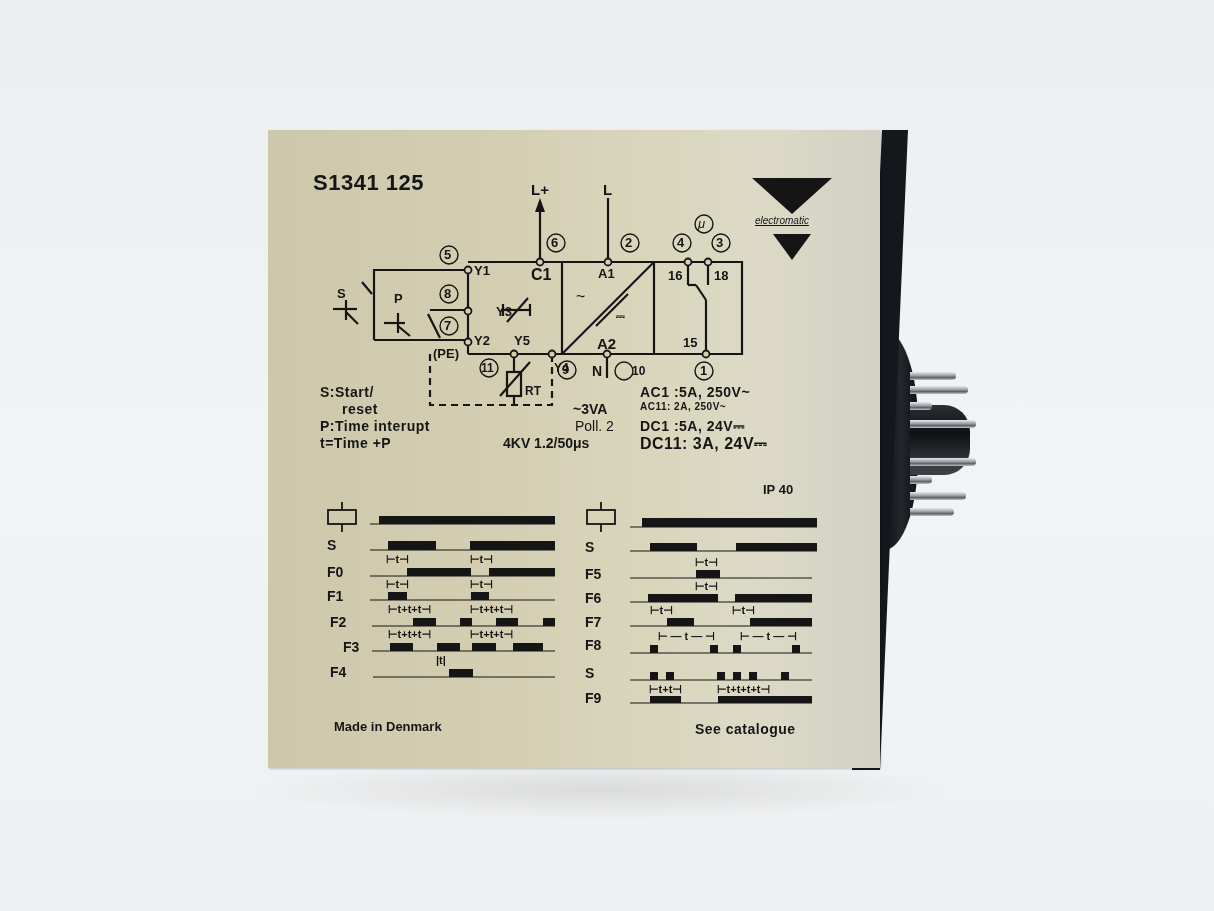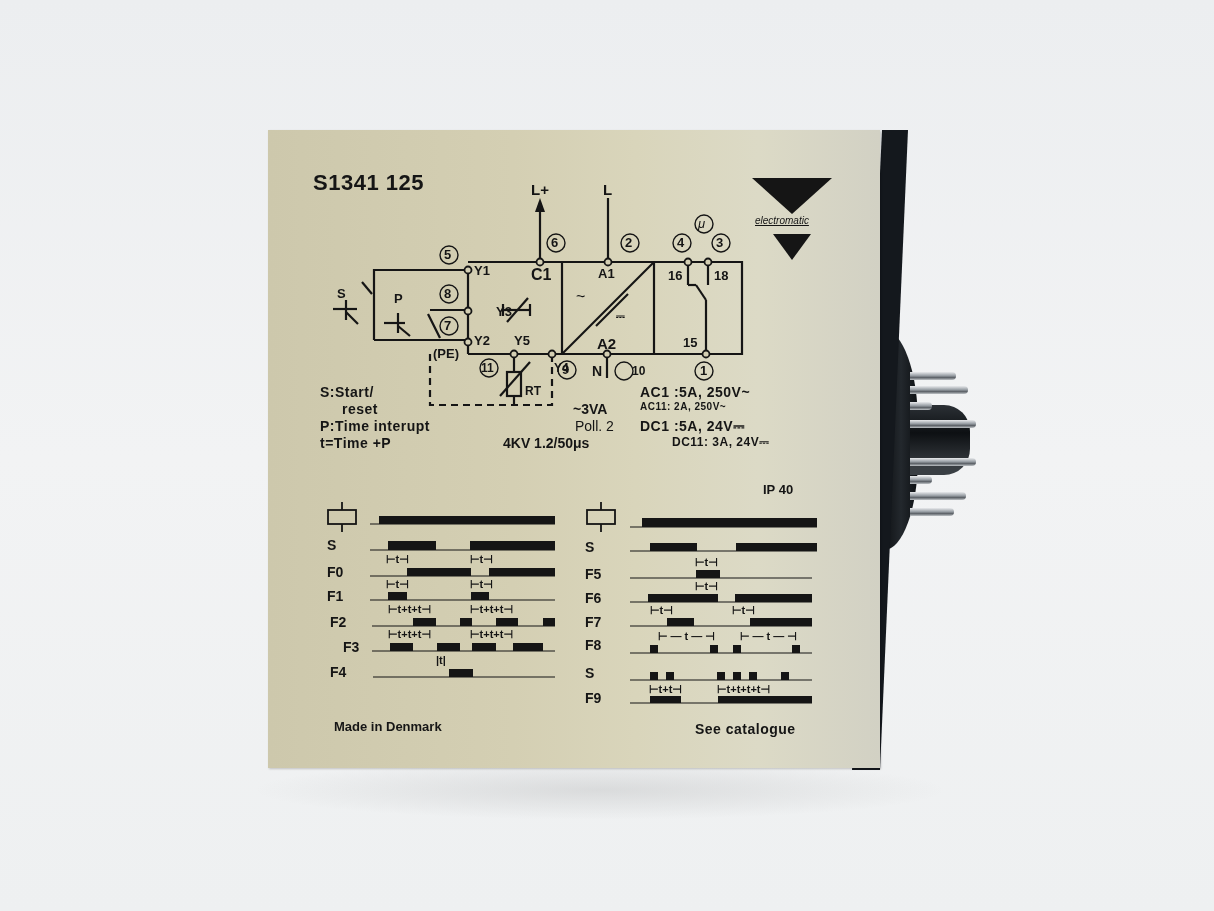--- a/index.html
+++ b/index.html
@@ -230,21 +230,21 @@
 <div class="lbl" style="left:342px;top:401px;font-size:14px;letter-spacing:0.5px;">reset</div>
 <div class="lbl" style="left:320px;top:418px;font-size:14px;letter-spacing:0.5px;">P:Time interupt</div>
 <div class="lbl" style="left:320px;top:435px;font-size:14px;letter-spacing:0.5px;">t=Time +P</div>
 
 <div class="lbl" style="left:573px;top:401px;font-size:14px;">~3VA</div>
 <div class="lbl" style="left:575px;top:418px;font-size:14px;font-weight:normal;">Poll. 2</div>
 <div class="lbl" style="left:503px;top:435px;font-size:14px;">4KV 1.2/50μs</div>
 <div class="lbl" style="left:640px;top:384px;font-size:14px;letter-spacing:0.5px;">AC1 :5A, 250V~</div>
 <div class="lbl" style="left:640px;top:401px;font-size:10px;letter-spacing:0.5px;">AC11: 2A, 250V~</div>
 <div class="lbl" style="left:640px;top:418px;font-size:14px;letter-spacing:0.5px;">DC1 :5A, 24V⎓</div>
-<div class="lbl" style="left:672px;top:435px;font-size:12px;letter-spacing:0.5px;">DC11: 3A, 24V⎓</div>
+<div class="lbl" style="left:640px;top:435px;font-size:16px;letter-spacing:0.5px;">DC11: 3A, 24V⎓</div>
 <div class="lbl" style="left:763px;top:482px;font-size:13px;">IP 40</div>
 
 <div class="lbl" style="left:327px;top:537px;font-size:14px;">S</div>
 <div class="lbl" style="left:327px;top:564px;font-size:14px;">F0</div>
 <div class="lbl" style="left:327px;top:588px;font-size:14px;">F1</div>
 <div class="lbl" style="left:330px;top:614px;font-size:14px;">F2</div>
 <div class="lbl" style="left:343px;top:639px;font-size:14px;">F3</div>
 <div class="lbl" style="left:330px;top:664px;font-size:14px;">F4</div>
 <div class="lbl" style="left:585px;top:539px;font-size:14px;">S</div>
 <div class="lbl" style="left:585px;top:566px;font-size:14px;">F5</div>

